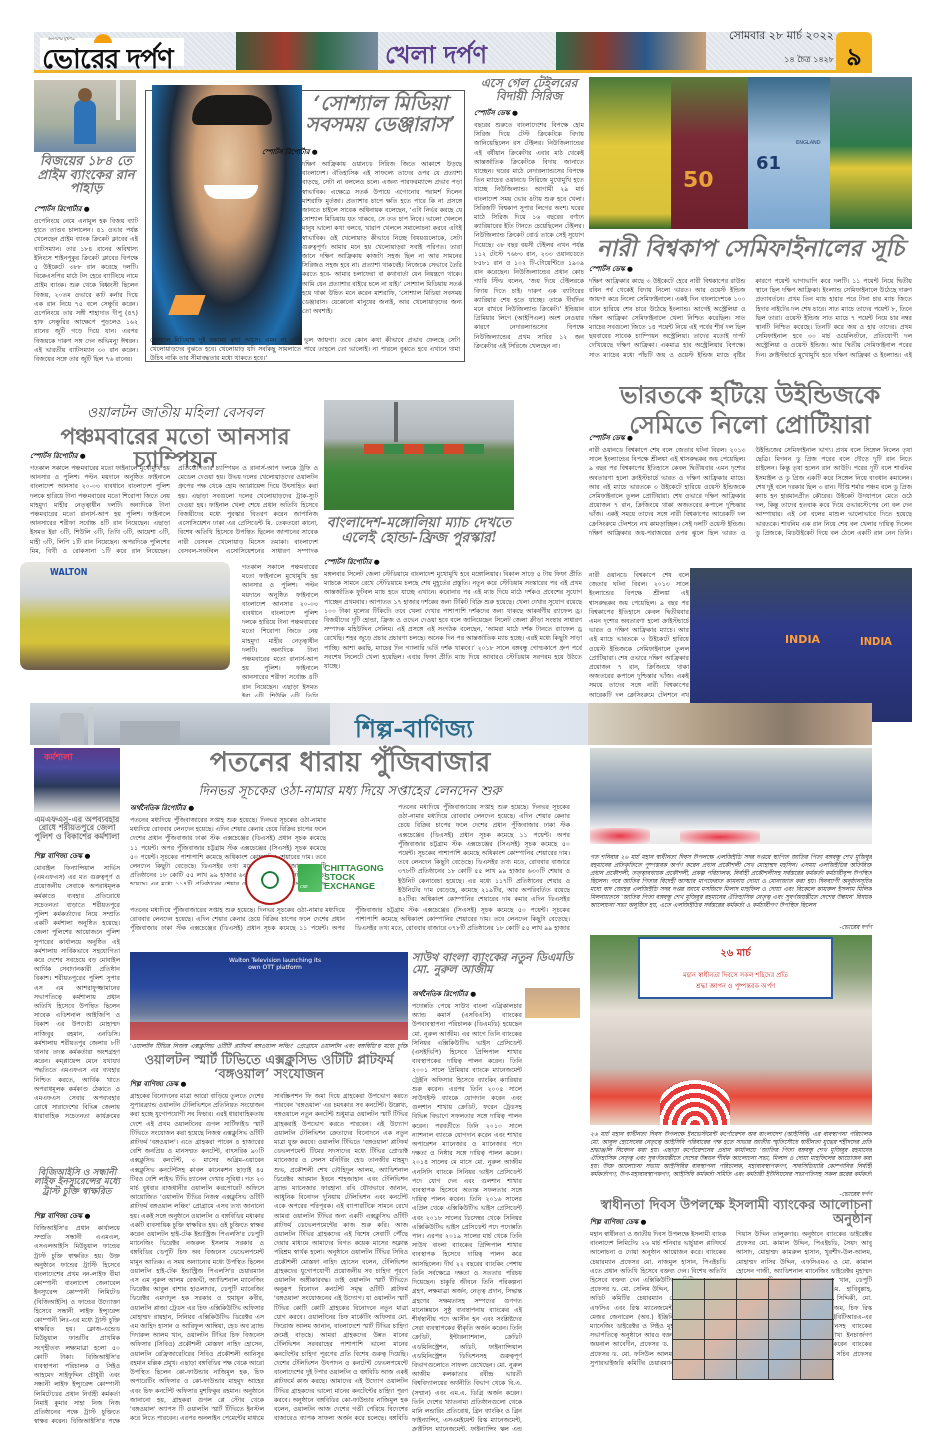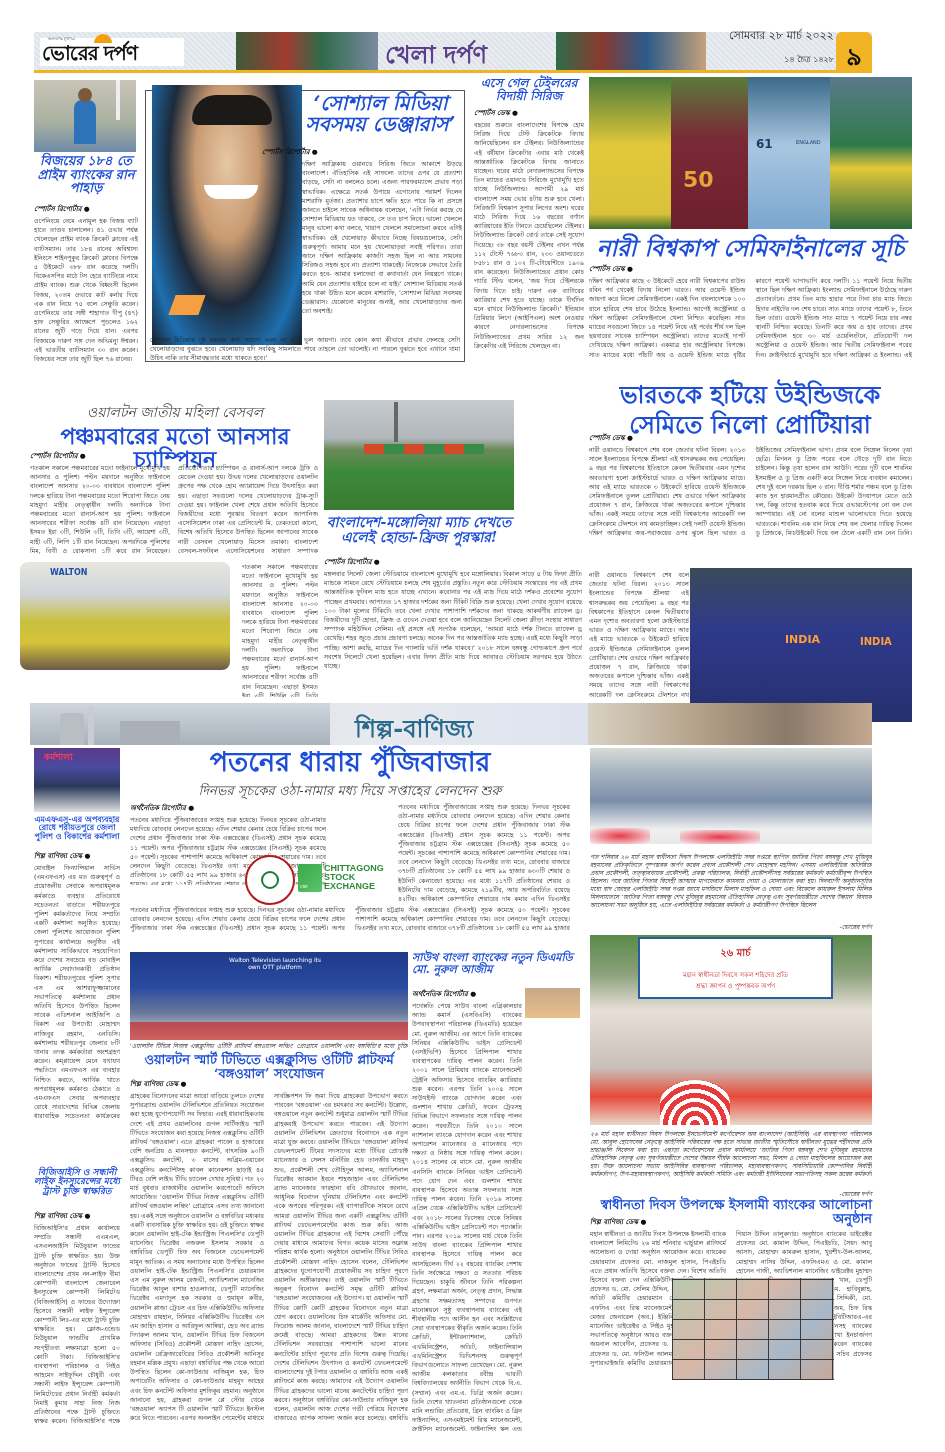--- a/index.html
+++ b/index.html
@@ -1,31 +1,31 @@
 <!DOCTYPE html>
 <html><head>
 <meta charset="utf-8">
 <style>
   * { box-sizing: border-box; margin: 0; padding: 0; }
   html, body { width: 945px; height: 1452px; background: #ffffff; overflow: hidden; }
   body { font-family: "DejaVu Sans", sans-serif; color: #1a1a1a; position: relative; }
   .abs { position: absolute; }
   .body-text { font-size: 6.2px; line-height: 9.2px; text-align: justify; color: #222; }
   .byline { font-size: 6.8px; font-style: italic; font-weight: bold; color: #111; margin-bottom: 1px; }
-  .head { font-family: "DejaVu Serif", serif; color: #1d4ed8; line-height: 1.05; }
+  .head { font-family: "DejaVu Serif", serif; color: #737373; line-height: 1.05; }
   .head-italic { font-style: italic; }
   .photo { background: #8a9aa8; overflow: hidden; position: absolute; }
   .caption { font-size: 6px; line-height: 8px; font-style: italic; color: #222; text-align: justify; }
 
   
   #masthead { left: 34px; top: 32px; width: 406px; height: 38px; background: repeating-linear-gradient(45deg,#dfe3ea 0 2px,#e9ecf1 2px 4px); }
   #masthead-right { left: 440px; top: 32px; width: 432px; height: 38px; background: repeating-linear-gradient(45deg,#dfe3ea 0 2px,#e9ecf1 2px 4px); }
   #gold-rule { left: 34px; top: 70px; width: 838px; height: 3px; background: #f0b323; }
   #logo-box { left: 40px; top: 38px; width: 144px; height: 28px; background: #fff; }
-  #logo-text { left: 42px; top: 38px; font-family: "DejaVu Serif", serif; font-weight: bold; font-size: 20px; color: #111; letter-spacing: -1px; text-align: center; }
+  #logo-text { left: 42px; top: 38px; font-family: "DejaVu Serif", serif; font-weight: bold; font-size: 27px; color: #111; letter-spacing: -1px; text-align: center; }
   #logo-tagline { left: 48px; top: 36px; font-size: 4px; color: #333; }
   #logo-sun { left: 94px; top: 34px; width: 18px; height: 9px; border-radius: 18px 18px 0 0; background: #f59e0b; }
   #banner-img-left { left: 236px; top: 32px; width: 142px; height: 38px; background: linear-gradient(90deg,#3d5a3a,#a23b2f 35%,#2f6b4a 60%,#7a8aa0); }
   #section-name { left: 385px; top: 36px; font-family: "DejaVu Serif", serif; font-weight: bold; font-size: 24px; color: #5b3f8a; }
   #banner-img-right { left: 556px; top: 32px; width: 150px; height: 38px; background: linear-gradient(90deg,#2f6b4a,#8a3a2e 30%,#2a5a8a 60%,#c7a27a); }
   #date-line1 { left: 720px; top: 27px; font-size: 11px; color: #222; text-align: right; width: 114px; }
   #date-line2 { left: 720px; top: 53px; font-size: 8px; color: #222; text-align: right; width: 114px; }
   #page-tab { left: 836px; top: 32px; width: 36px; height: 38px; background: #f2b424; border-radius: 6px 6px 0 0; }
   #page-num { left: 836px; top: 38px; width: 36px; text-align: center; font-family: "DejaVu Serif", serif; font-weight: bold; font-size: 24px; color: #111; }
 
@@ -80,21 +80,21 @@
 <div class="abs" style="left:474px;top:107px;width:110px;">
   <div class="byline">স্পোর্টস ডেস্ক ●</div>
   <div class="body-text" style="height:248px;overflow:hidden;">বছরের শুরুতে বাংলাদেশের বিপক্ষে হোম সিরিজ দিয়ে টেস্ট ক্রিকেটকে বিদায় জানিয়েছিলেন রস টেইলর। নিউজিল্যান্ডের এই বর্ষীয়ান ক্রিকেটার এবার মাঠ থেকেই আন্তর্জাতিক ক্রিকেটকে বিদায় জানাতে যাচ্ছেন। ঘরের মাঠে নেদারল্যান্ডসের বিপক্ষে তিন ম্যাচের ওয়ানডে সিরিজে মুখোমুখি হতে যাচ্ছে নিউজিল্যান্ড। আগামী ২৯ মার্চ বাংলাদেশ সময় ভোর ৪টায় শুরু হবে খেলা। সিরিজটি বিশ্বকাপ সুপার লিগের অংশ। ঘরের মাঠে সিরিজ দিয়ে ১৬ বছরের বর্ণাঢ্য ক্যারিয়ারের ইতি টানতে চেয়েছিলেন টেইলর। নিউজিল্যান্ড ক্রিকেট বোর্ড তাকে সেই সুযোগ দিয়েছে। ৩৮ বছর বয়সী টেইলর এখন পর্যন্ত ১১২ টেস্টে ৭৬৮৩ রান, ২৩৩ ওয়ানডেতে ৮৫৮১ রান ও ১০২ টি-টোয়েন্টিতে ১৯০৯ রান করেছেন। নিউজিল্যান্ডের প্রধান কোচ গ্যারি স্টিড বলেন, ‘জয় দিয়ে টেইলরকে বিদায় দিতে চাই। দারুণ এক ব্যাটারের ক্যারিয়ার শেষ হতে যাচ্ছে। তাকে দীর্ঘদিন মনে রাখবে নিউজিল্যান্ড ক্রিকেট।’ ইন্ডিয়ান প্রিমিয়ার লিগে (আইপিএল) অংশ নেওয়ার কারণে নেদারল্যান্ডসের বিপক্ষে নিউজিল্যান্ডের প্রথম সারির ১২ জন ক্রিকেটার এই সিরিজে খেলছেন না।</div>
 </div>
 
 <div class="photo" style="left:589px;top:77px;width:82px;height:152px;background:linear-gradient(180deg,#4a7a3a,#e2c83a 45%,#d9c23a 90%,#3a6a2a);"></div>
 <div class="photo" style="left:671px;top:77px;width:77px;height:152px;background:linear-gradient(180deg,#5b7b3a,#7a2a36 40%,#6e1f2c 100%);">
   <div style="position:absolute;left:12px;top:90px;color:#e8a33a;font-weight:bold;font-size:22px;font-family:'DejaVu Sans',sans-serif;">50</div>
 </div>
 <div class="photo" style="left:748px;top:77px;width:82px;height:152px;background:linear-gradient(180deg,#3a6a8a,#a9c6e0 45%,#7aa6d0 100%);">
-  <div style="position:absolute;left:8px;top:60px;color:#1d3a6a;font-weight:bold;font-size:12px;text-align:center;">61</div>
+  <div style="position:absolute;left:8px;top:75px;color:#1d3a6a;font-weight:bold;font-size:18px;text-align:center;">61</div>
   <div style="position:absolute;left:48px;top:62px;color:#1d3a6a;font-size:5px;">ENGLAND</div>
 </div>
 <div class="photo" style="left:830px;top:77px;width:82px;height:152px;background:linear-gradient(180deg,#5a7a8a,#2f7a4a 45%,#e2c83a 60%,#2a6a3a 100%);"></div>
 
 <div class="abs head head-italic" style="left:589px;top:236px;width:323px;font-size:23px;text-align:center;font-weight:bold;">নারী বিশ্বকাপ সেমিফাইনালের সূচি</div>
 <div class="abs" style="left:589px;top:263px;width:323px;">
   <div class="byline">স্পোর্টস ডেস্ক ●</div>
   <div class="body-text" style="height:90px;overflow:hidden;column-count:2;column-gap:10px;">দক্ষিণ আফ্রিকার কাছে ৩ উইকেটে হেরে নারী বিশ্বকাপের রাউন্ড রবিন পর্ব থেকেই বিদায় নিলো ভারত। আর ওয়েস্ট ইন্ডিজ জায়গা করে নিলো সেমিফাইনালে। একই দিন বাংলাদেশকে ১০০ রানে হারিয়ে শেষ চারে উঠেছে ইংল্যান্ড। আগেই অস্ট্রেলিয়া ও দক্ষিণ আফ্রিকা সেমিফাইনালে খেলা নিশ্চিত করেছিল। সাত ম্যাচের সবগুলো জিতে ১৪ পয়েন্ট নিয়ে এই পর্বের শীর্ষ দল ছিল ছয়বারের সাবেক চ্যাম্পিয়ন অস্ট্রেলিয়া। তাদের মতোই দাপট দেখিয়েছে দক্ষিণ আফ্রিকা। একমাত্র হার অস্ট্রেলিয়ার বিপক্ষে। সাত ম্যাচের মধ্যে পাঁচটি জয় ও ওয়েস্ট ইন্ডিজ ম্যাচে বৃষ্টির কারণে পয়েন্ট ভাগাভাগি করে দলটি। ১১ পয়েন্ট নিয়ে দ্বিতীয় স্থানে ছিল দক্ষিণ আফ্রিকা। ইংল্যান্ড সেমিফাইনালে উঠেছে দারুণ প্রত্যাবর্তনে। প্রথম তিন ম্যাচ হারার পরে টানা চার ম্যাচ জিতে হিদার নাইটের দল শেষ চারে। সাত ম্যাচে তাদের পয়েন্ট ৮, তিনে ছিল তারা। ওয়েস্ট ইন্ডিজ সাত ম্যাচে ৭ পয়েন্ট নিয়ে চার নম্বর স্থানটি নিশ্চিত করেছে। তিনটি করে জয় ও হার তাদের। প্রথম সেমিফাইনাল হবে ৩০ মার্চ ওয়েলিংটনে, প্রতিযোগী দল অস্ট্রেলিয়া ও ওয়েস্ট ইন্ডিজ। আর দ্বিতীয় সেমিফাইনাল পরের দিন। ক্রাইস্টচার্চে মুখোমুখি হবে দক্ষিণ আফ্রিকা ও ইংল্যান্ড। এই দুই ম্যাচের জয়ী দল ৩ এপ্রিল ক্রাইস্টচার্চে শিরোপার লড়াই করবে।</div>
 </div>
 

